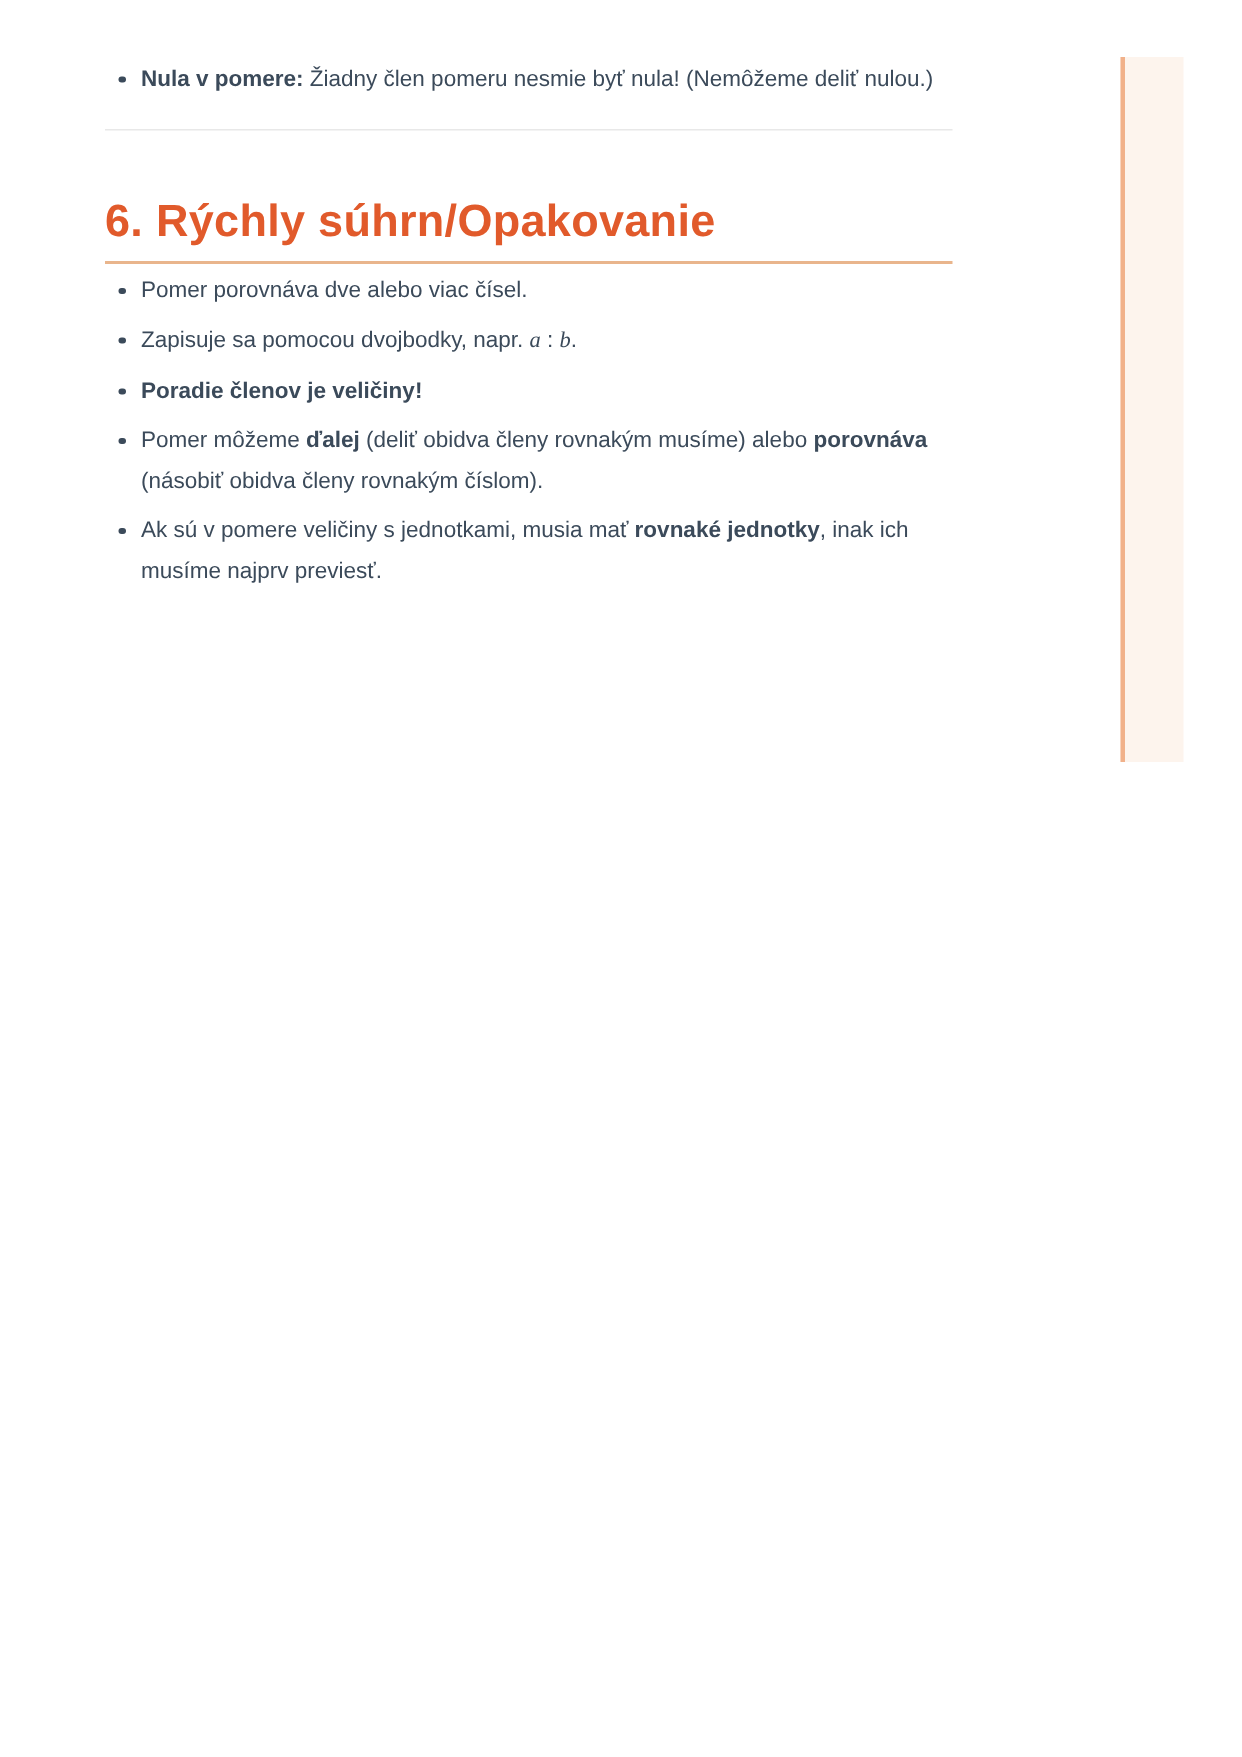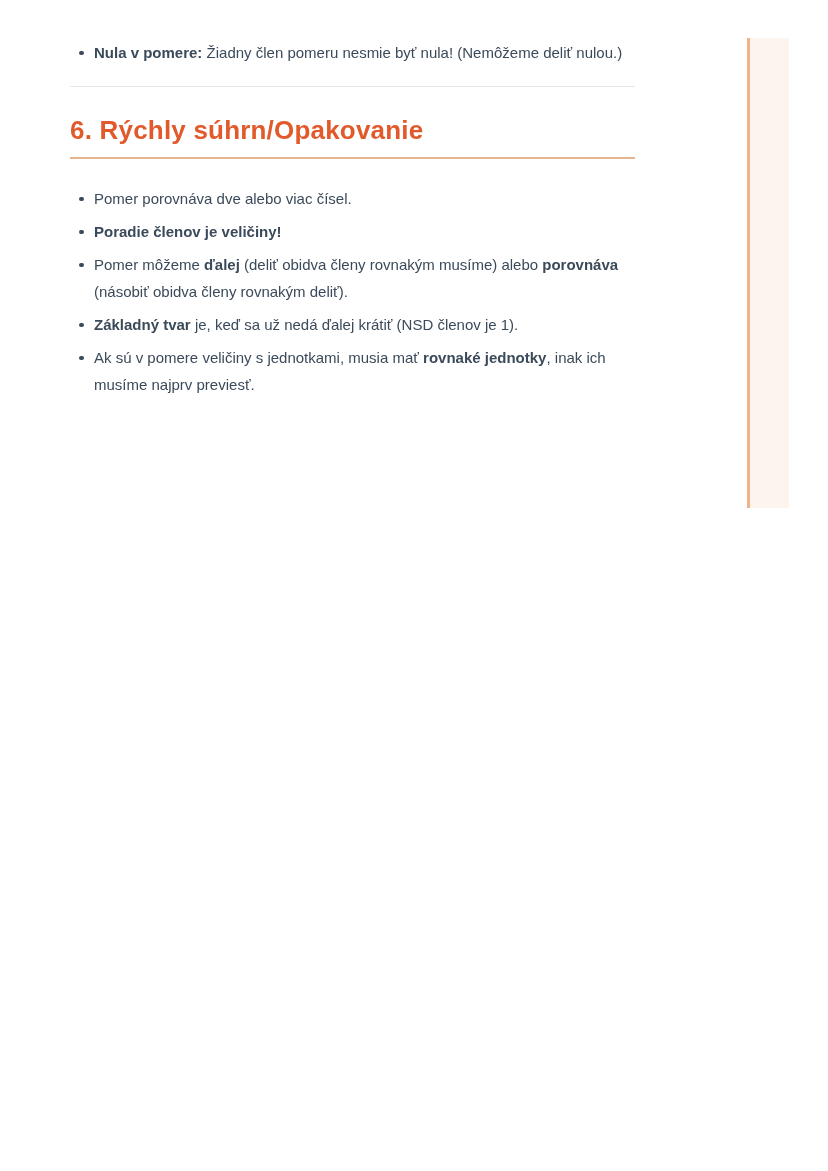--- a/index.html
+++ b/index.html
@@ -53,34 +53,34 @@
   .intro-list{
     margin-top:39px;
   }
   .intro-list .bullet-item{margin-bottom:0;}
   .divider{
     border:none;
     border-top:1px solid var(--divider-gray);
     margin-top:20px;
   }
   .heading{
-    margin-top:27px;
-    font-size:26px;
+    margin-top:44px;
+    font-size:30px;
     line-height:33px;
     font-weight:bold;
     color:var(--accent-orange);
     letter-spacing:0.2px;
   }
   .heading-rule{
     margin-top:10px;
     height:2px;
     background:var(--rule-orange);
   }
   .summary-list{
-    margin-top:26px;
+    margin-top:4px;
   }
   .rich .b{font-weight:bold;}
   .rich .i{
     font-family:"Liberation Serif","DejaVu Serif",serif;
     font-style:italic;
   }
   .side-strip{
     position:absolute;
     left:747px;
     top:38px;
@@ -116,27 +116,27 @@
     <h2 class="heading">6. Rýchly súhrn/Opakovanie</h2>
 
     <div class="heading-rule"></div>
 
     <ul class="bullet-list summary-list">
 
     <li class="bullet-item">
           <span class="rich"><span>Pomer porovnáva dve alebo viac čísel.</span></span>
         </li>
         <li class="bullet-item">
+          <span class="rich"><span>Zapisuje sa pomocou dvojbodky, napr. </span><span class="i">a</span><span> : </span><span class="i">b</span><span>.</span></span>
+        </li>
+        <li class="bullet-item">
           <span class="rich"><span class="b">Poradie členov je veličiny!</span></span>
         </li>
         <li class="bullet-item">
-          <span class="rich"><span>Pomer môžeme </span><span class="b">ďalej</span><span> (deliť obidva členy rovnakým musíme) alebo </span><span class="b">porovnáva</span><span> (násobiť obidva členy rovnakým deliť).</span></span>
-        </li>
-        <li class="bullet-item">
-          <span class="rich"><span class="b">Základný tvar</span><span> je, keď sa už nedá ďalej krátiť (NSD členov je 1).</span></span>
+          <span class="rich"><span>Pomer môžeme </span><span class="b">ďalej</span><span> (deliť obidva členy rovnakým musíme) alebo </span><span class="b">porovnáva</span><span> (násobiť obidva členy rovnakým číslom).</span></span>
         </li>
         <li class="bullet-item">
           <span class="rich"><span>Ak sú v pomere veličiny s jednotkami, musia mať </span><span class="b">rovnaké jednotky</span><span>, inak ich musíme najprv previesť.</span></span>
         </li>
       </ul>
 
   </div>
 
   <div class="side-strip"></div>
 

